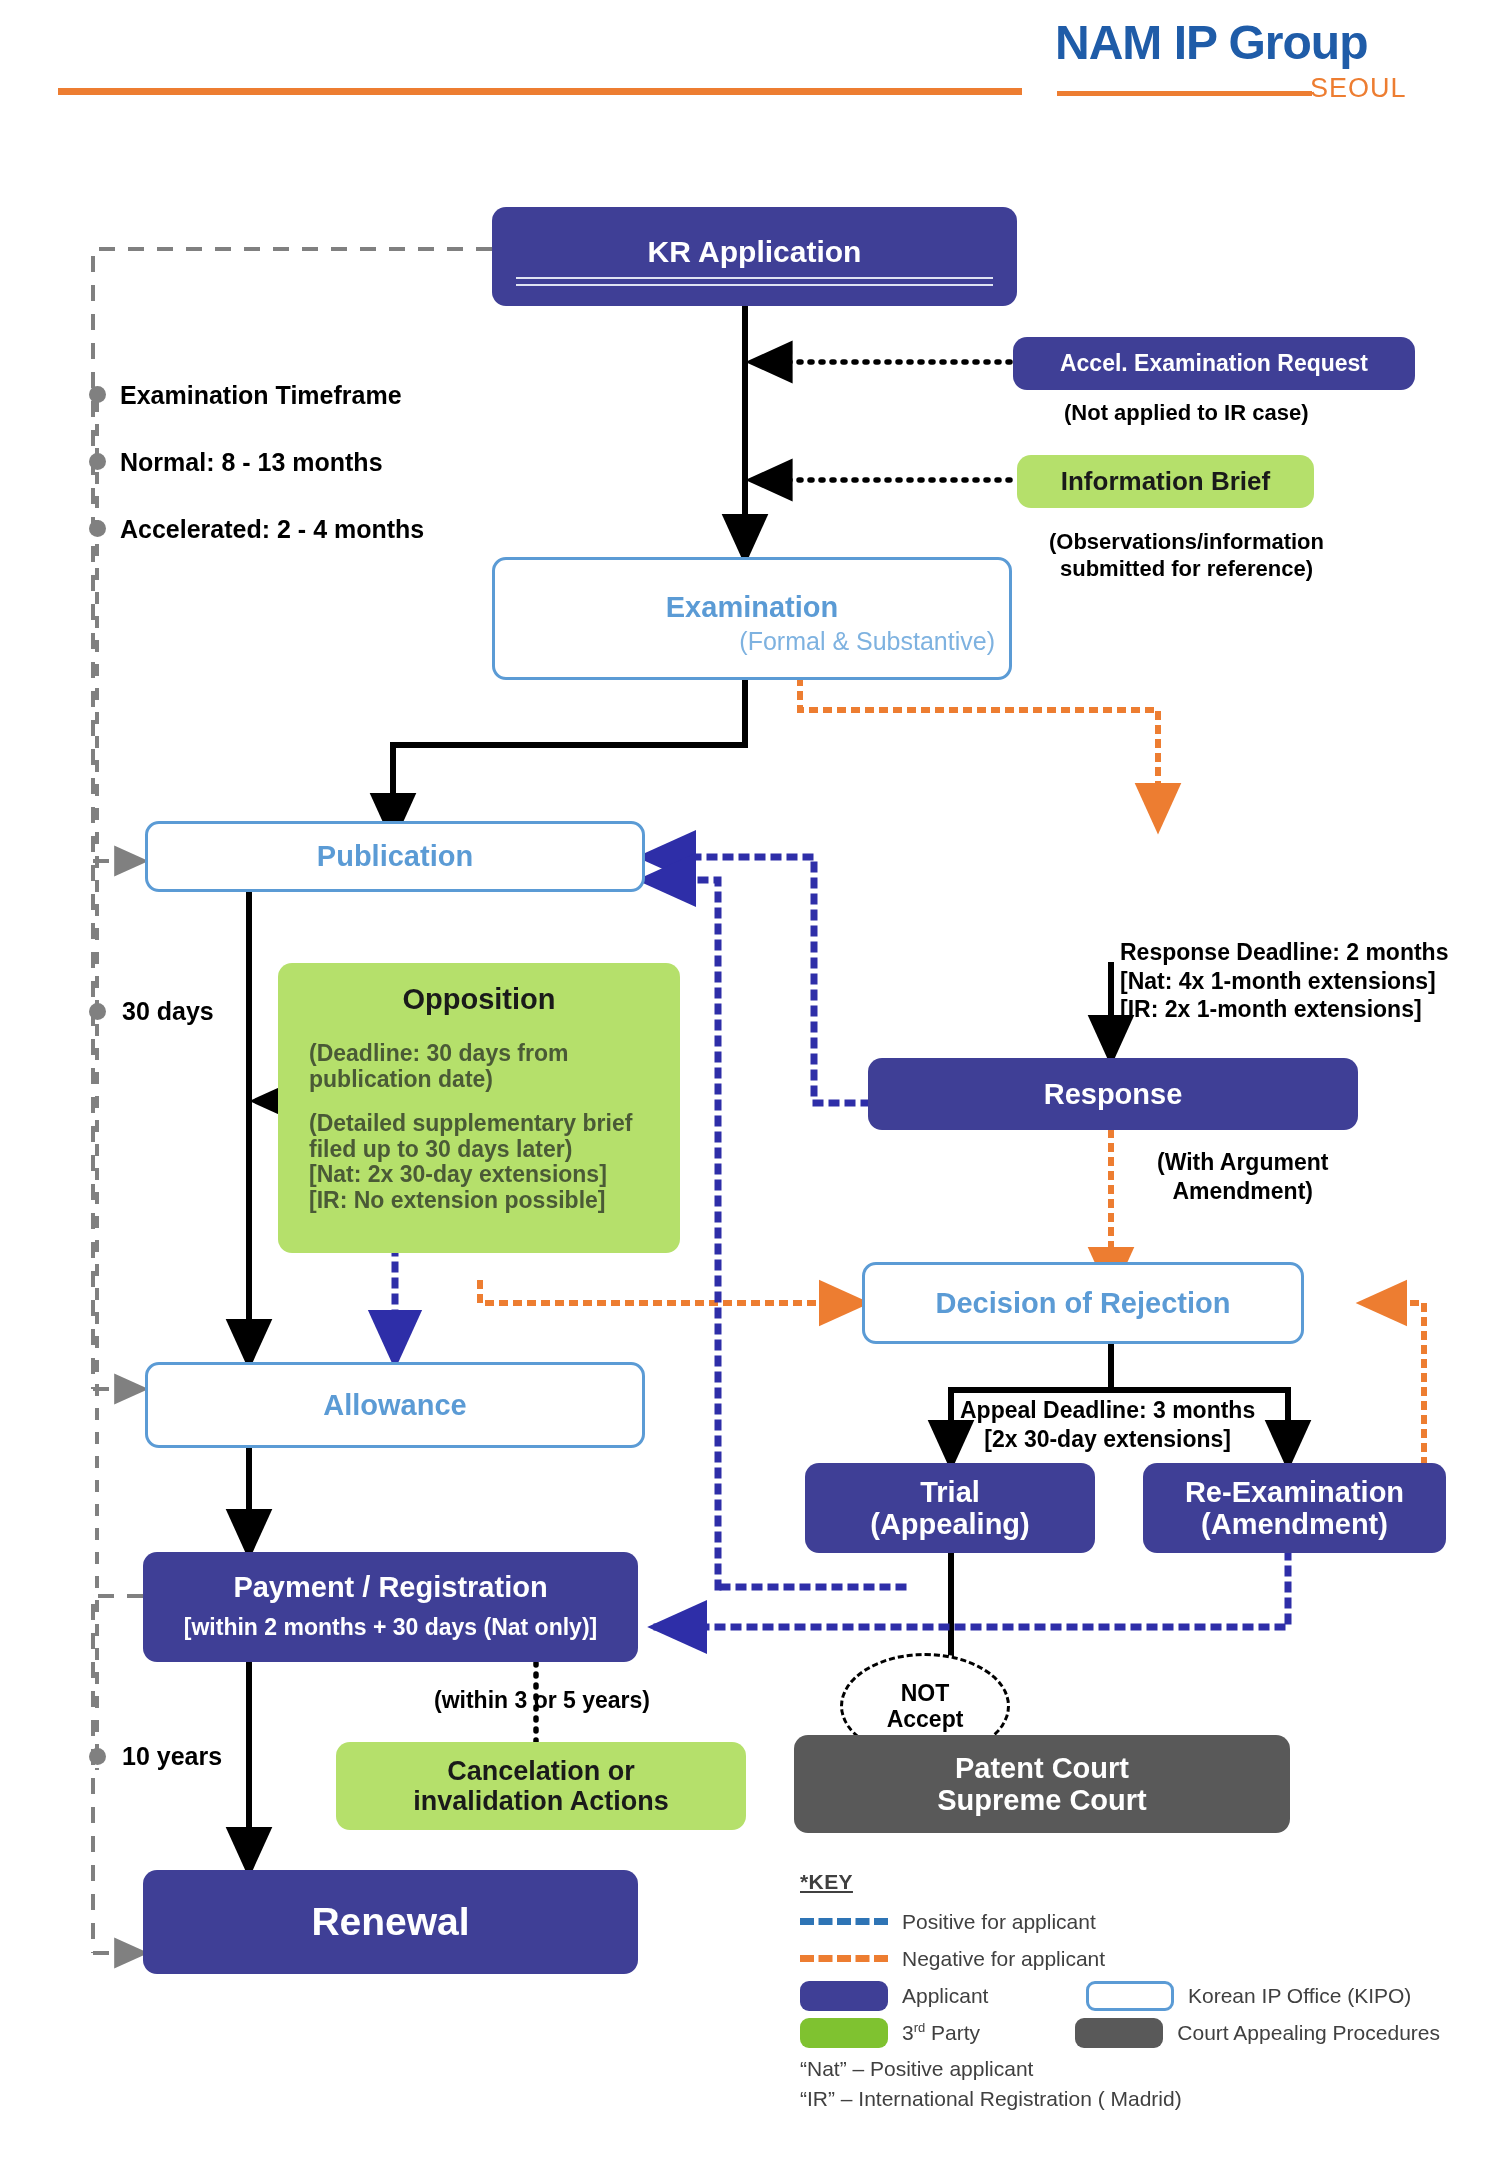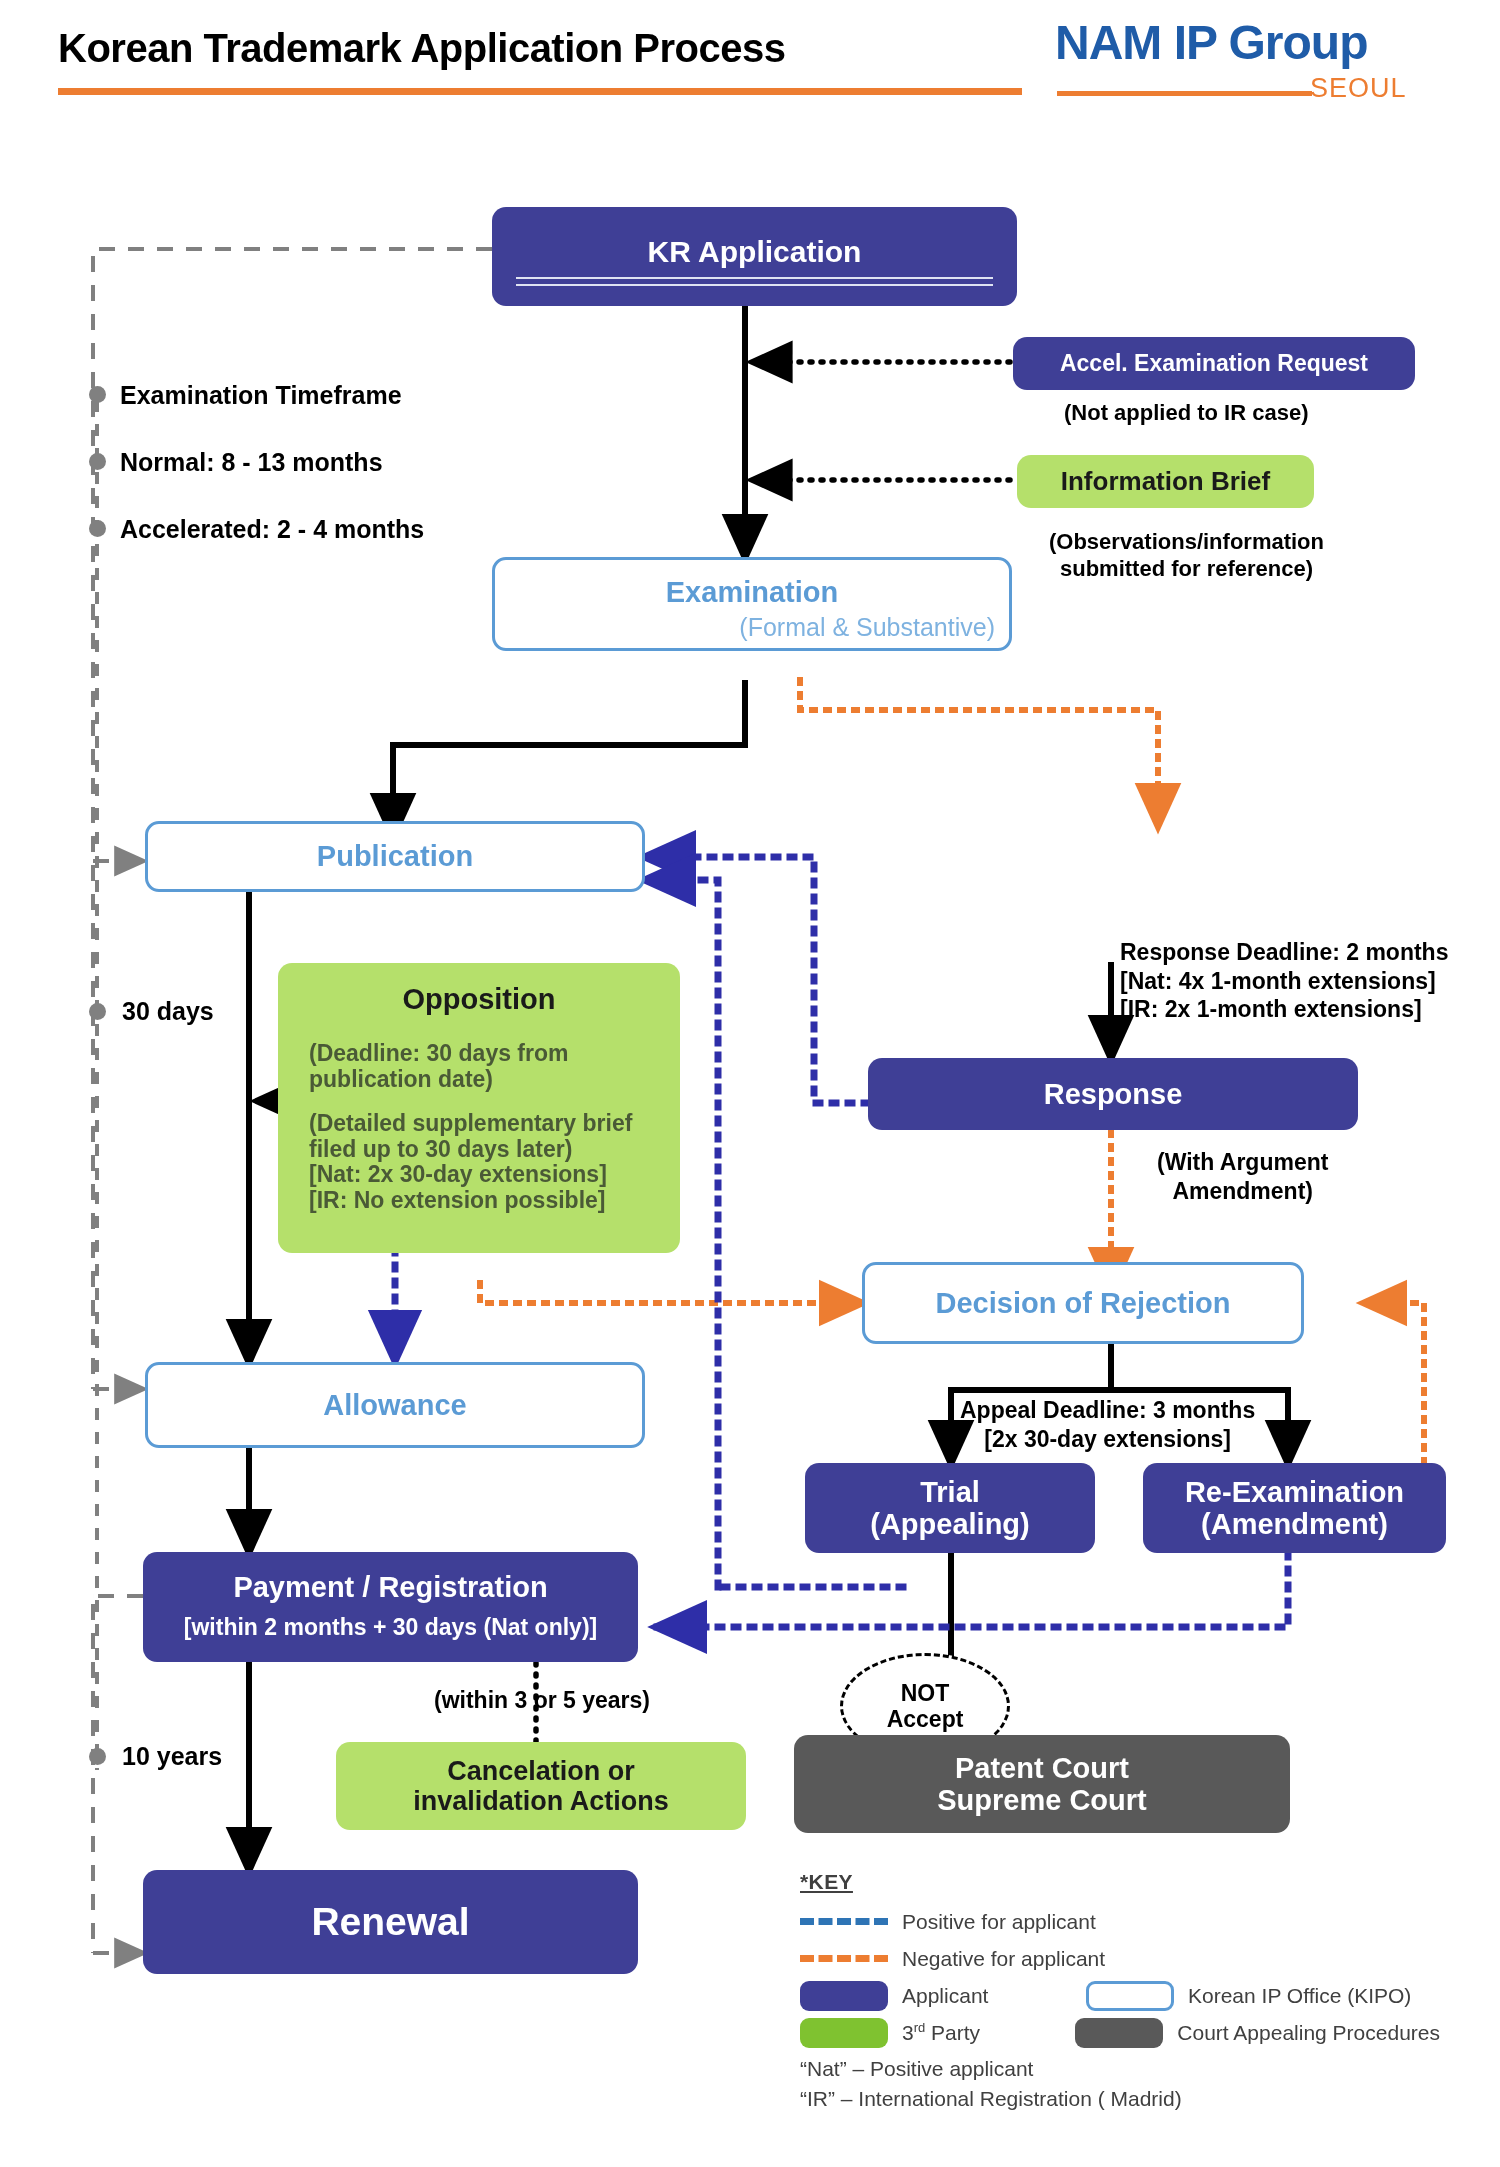--- a/index.html
+++ b/index.html
@@ -51,21 +51,20 @@
   .key-col2{display:flex;align-items:center;margin-left:24px;}
   .key-note{font-size:21px;color:#404040;margin-top:6px;}
   sup{font-size:0.62em;vertical-align:super;}
 </style>
 </head>
 <body>
 
 <div id="stage">
 
   <div id="header">
-    <div id="title">Korean Trademark Application Process</div>
     <div id="title-rule"></div>
     <div id="logo">
       <div id="logo-main">NAM IP Group</div>
       <div id="logo-rule"></div>
       <div id="logo-sub">SEOUL</div>
     </div>
   </div>
 
   <svg id="wires" viewBox="0 0 1500 2167">
     <defs>
@@ -156,21 +155,21 @@
     <div class="n-title" style="font-size:23px;">Accel. Examination Request</div>
   </div>
   <div class="lab" style="left:1064px;top:399px;font-size:22px;">(Not applied to IR case)</div>
 
   <div class="node third" style="left:1017px;top:455px;width:297px;height:53px;">
     <div class="n-title" style="font-size:26px;">Information Brief</div>
   </div>
   <div class="lab" style="left:1024px;top:528px;font-size:22px;text-align:center;width:325px;">(Observations/information
 submitted for reference)</div>
 
-  <div class="node kipo" style="left:492px;top:557px;width:520px;height:94px;align-items:stretch;">
+  <div class="node kipo" style="left:492px;top:557px;width:520px;height:123px;align-items:stretch;">
     <div class="n-title" style="font-size:29px;text-align:center;margin-top:10px;">Examination</div>
     <div style="font-size:25px;color:#7EB2E0;text-align:right;padding-right:14px;margin-top:4px;">(Formal &amp; Substantive)</div>
   </div>
 
   <div class="node kipo" style="left:145px;top:821px;width:500px;height:71px;">
     <div class="n-title" style="font-size:29px;">Publication</div>
   </div>
 
 
   <div class="lab" style="left:1120px;top:938px;font-size:23px;">Response Deadline: 2 months

